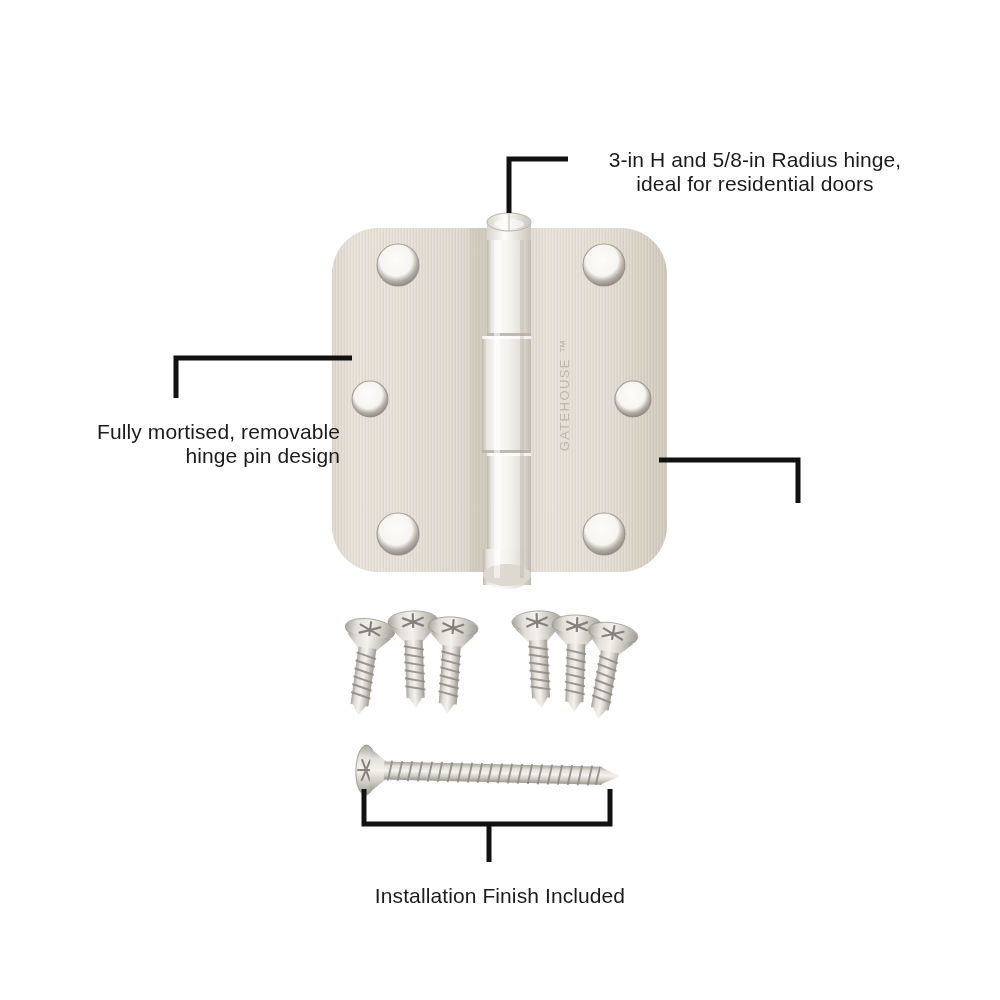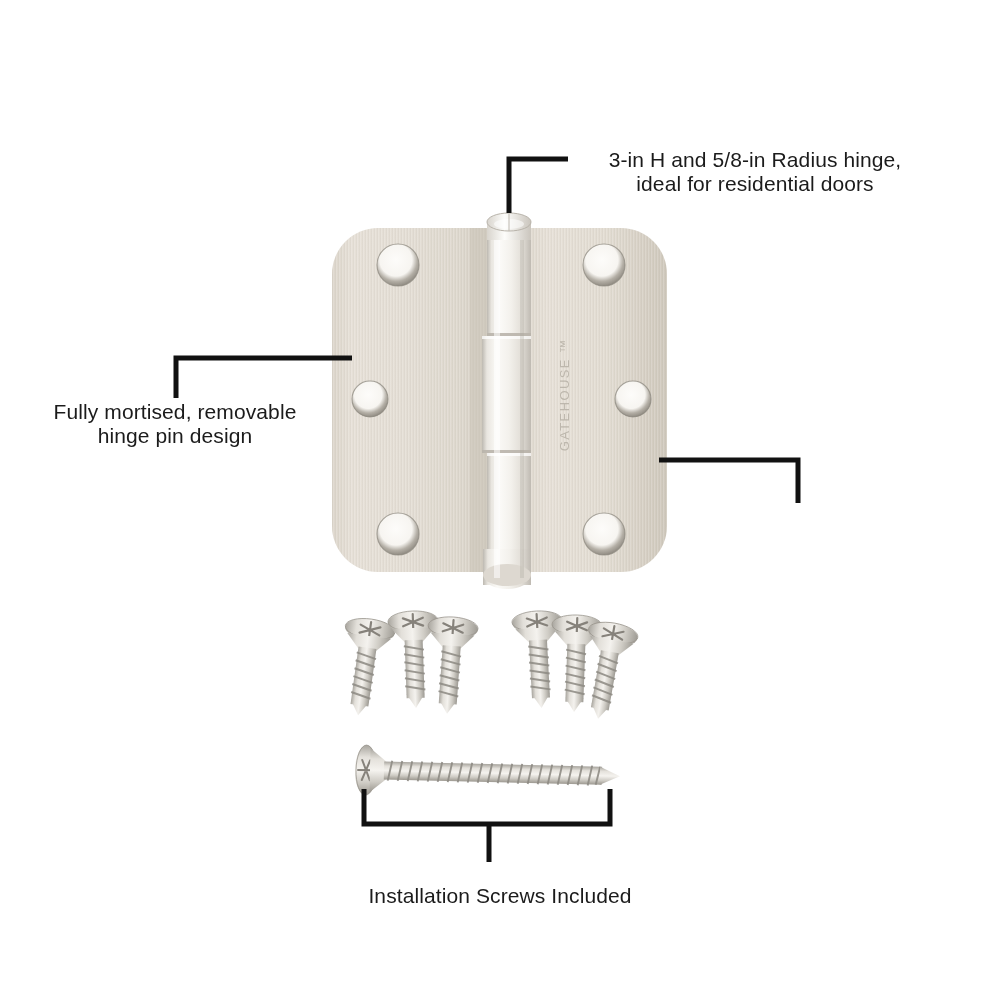--- a/index.html
+++ b/index.html
@@ -31,21 +31,21 @@
   .callout-text {
     position: absolute;
     color: #1b1b1b;
     font-size: 21px;
     line-height: 24px;
     letter-spacing: 0.1px;
     text-align: center;
     white-space: pre-line;
   }
   #callout-top-text   { left: 575px; top: 148px; width: 360px; }
-  #callout-left-text  { left: 10px;  top: 400px; width: 330px; }
+  #callout-left-text  { left: 10px;  top: 420px; width: 330px; text-align: right; }
   #callout-right-text { left: 665px; top: 515px; width: 300px; }
   #callout-bottom-text{ left: 290px; top: 884px; width: 420px; }
 </style>
 </head>
 <body>
 
 <div id="stage">
 
   <svg class="layer-svg" viewBox="0 0 1000 1000">
     <defs>
@@ -332,15 +332,15 @@
     </g>
   </svg>
 
   <div class="callout-text" id="callout-top-text">3-in H and 5/8-in Radius hinge,
 ideal for residential doors</div>
 
   <div class="callout-text" id="callout-left-text">Fully mortised, removable
 hinge pin design</div>
 
 
-  <div class="callout-text" id="callout-bottom-text">Installation Screws Included</div>
+  <div class="callout-text" id="callout-bottom-text">Installation Finish Included</div>
 
 </div>
 
 </body></html>

